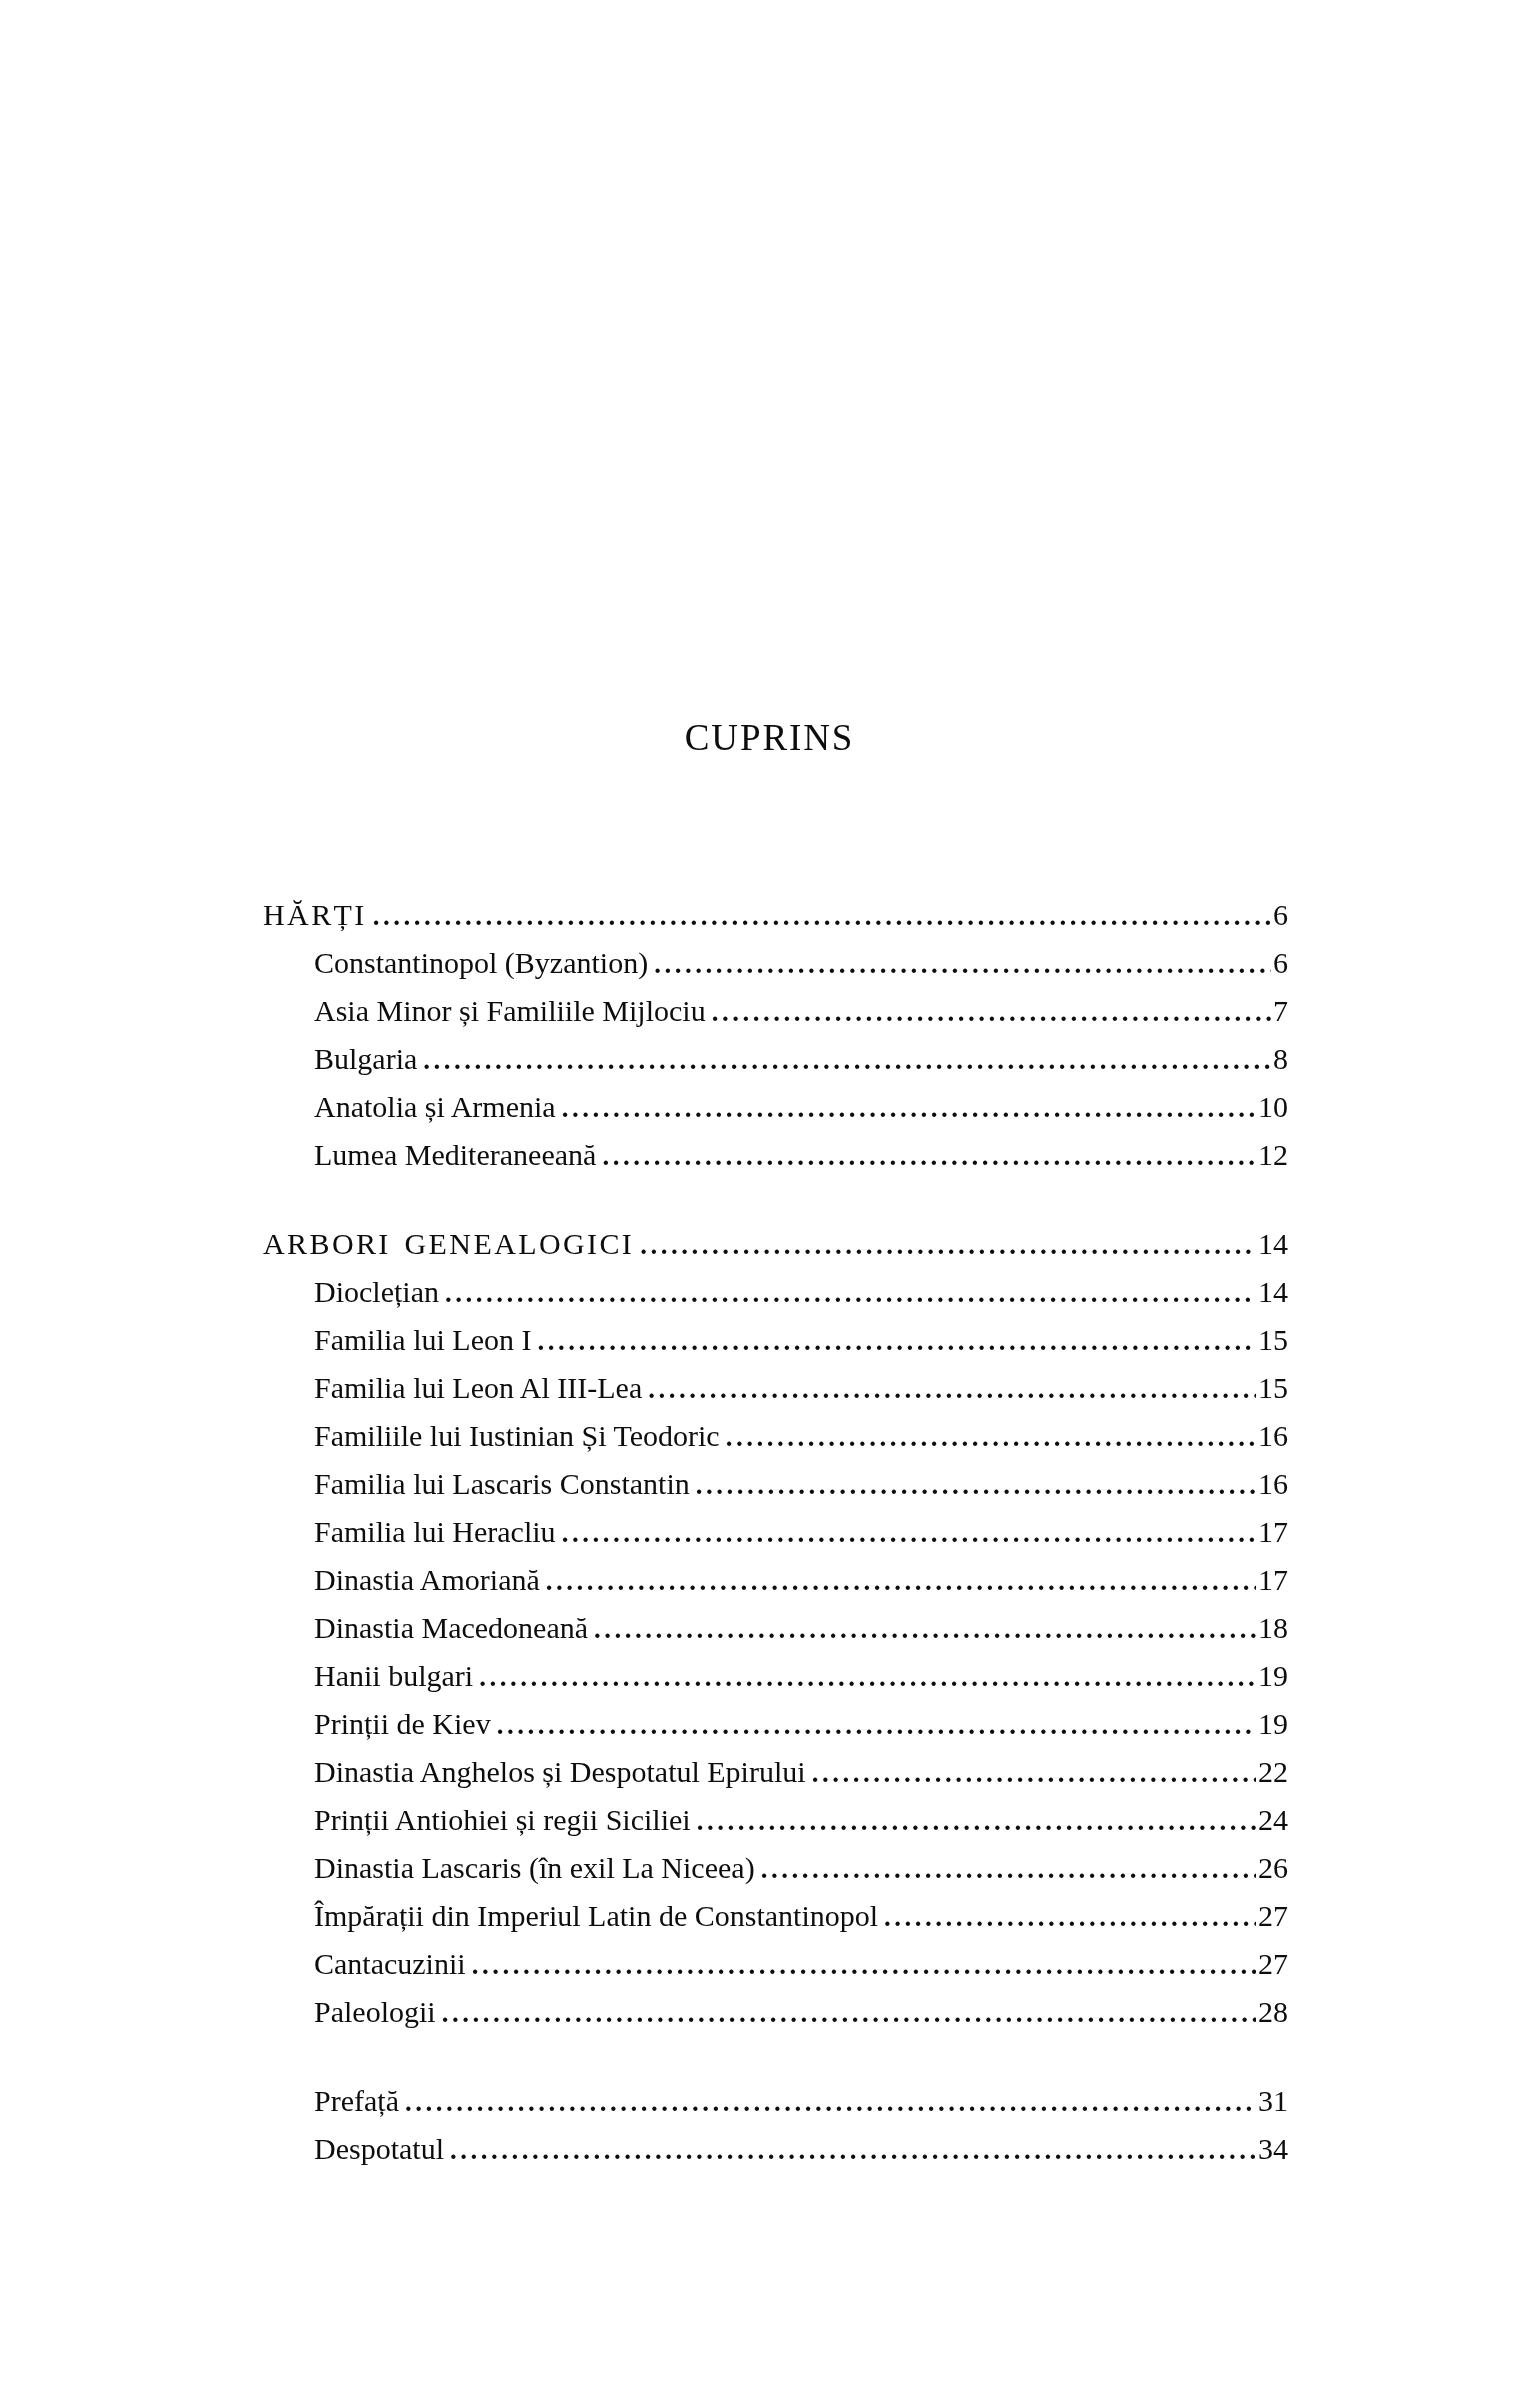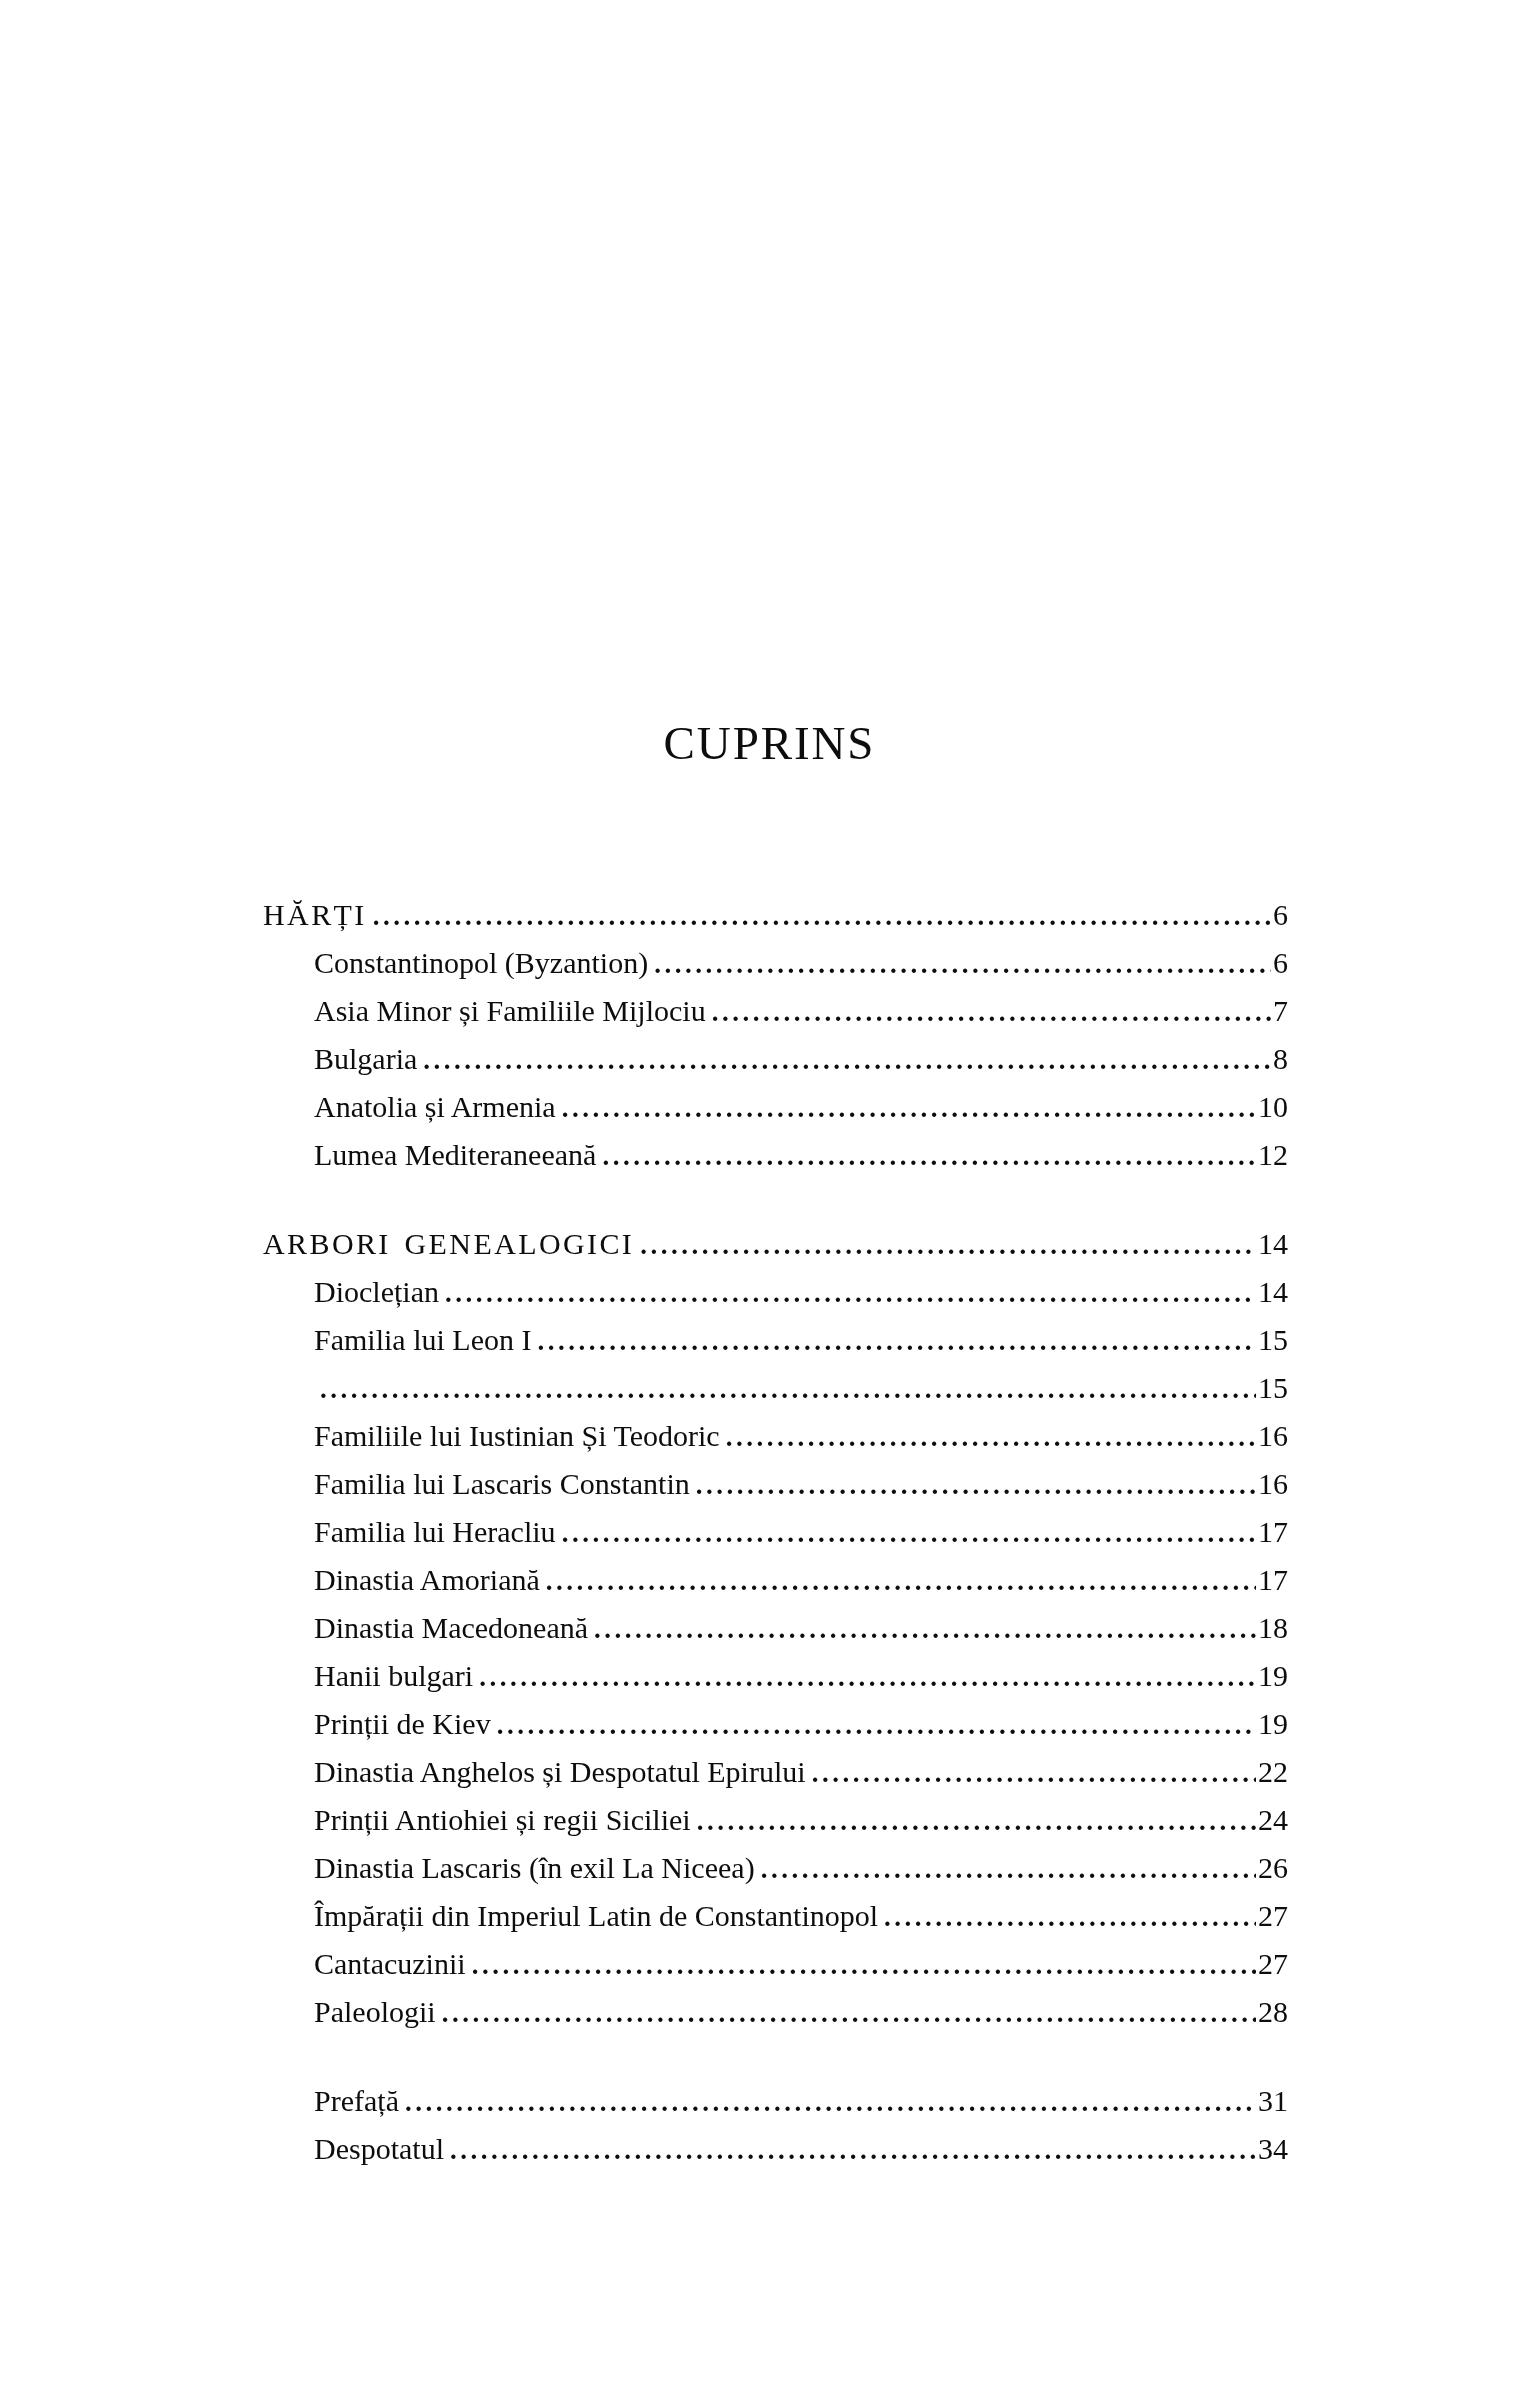--- a/index.html
+++ b/index.html
@@ -15,21 +15,21 @@
     font-family: "Liberation Serif", "DejaVu Serif", serif;
     color: #0d0d0d;
     overflow: hidden;
   }
   .title {
     position: absolute;
     top: 716px;
     left: 0;
     width: 100%;
     text-align: center;
-    font-size: 47px;
+    font-size: 37px;
     letter-spacing: 1.9px;
     font-weight: 400;
     color: #0d0d0d;
   }
   .toc {
     position: absolute;
     top: 890px;
     left: 263px;
     width: 1025px;
   }
@@ -114,20 +114,21 @@
         <span class="label">Dioclețian</span>
         <span class="dots"></span>
         <span class="page-num">14</span>
       </div>
       <div class="row item">
         <span class="label">Familia lui Leon I</span>
         <span class="dots"></span>
         <span class="page-num">15</span>
       </div>
       <div class="row item">
+        <span class="label">Familia lui Leon Al III-Lea</span>
         <span class="dots"></span>
         <span class="page-num">15</span>
       </div>
       <div class="row item">
         <span class="label">Familiile lui Iustinian Și Teodoric</span>
         <span class="dots"></span>
         <span class="page-num">16</span>
       </div>
       <div class="row item">
         <span class="label">Familia lui Lascaris Constantin</span>

